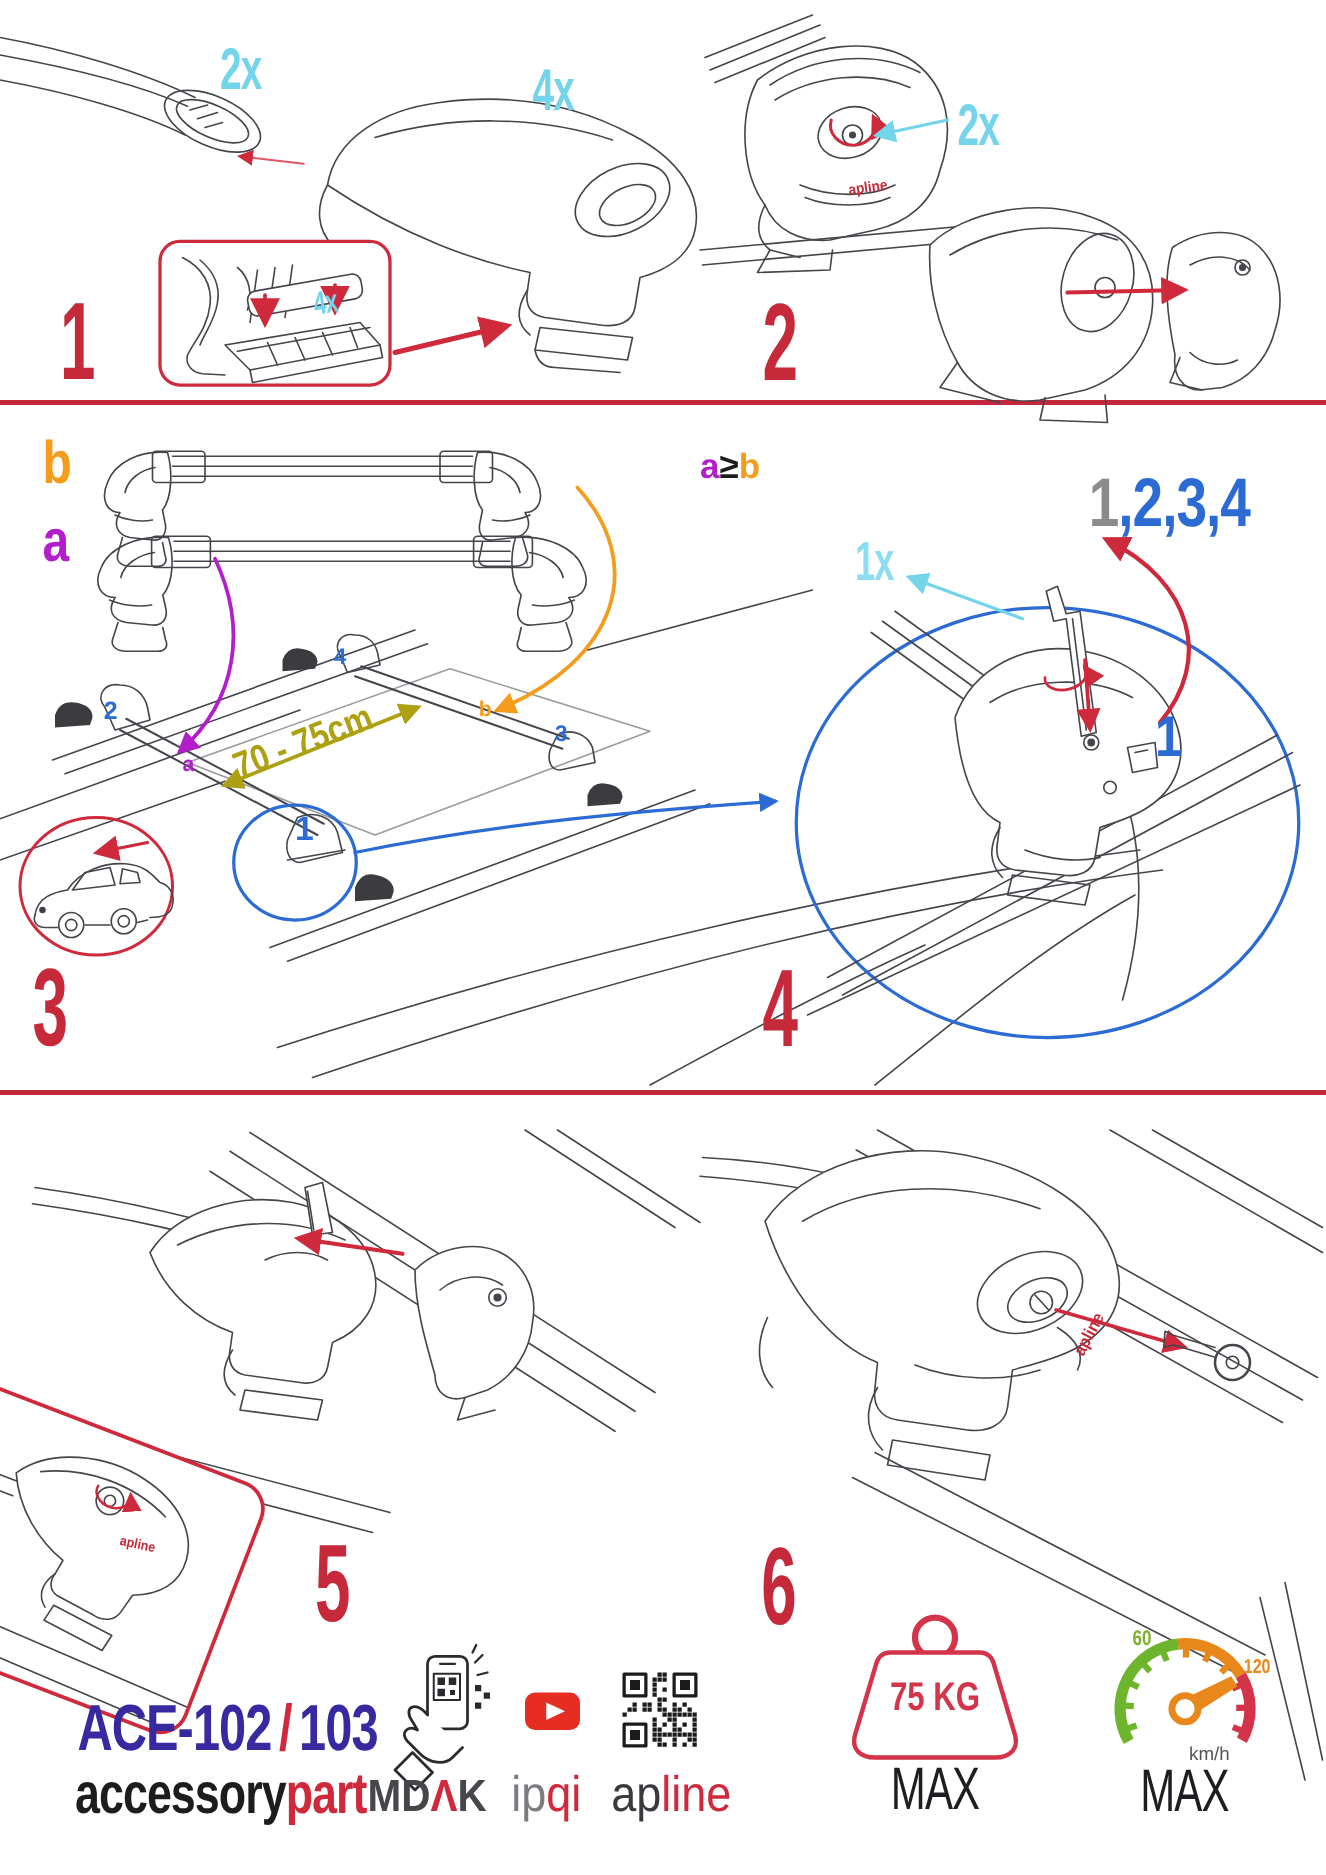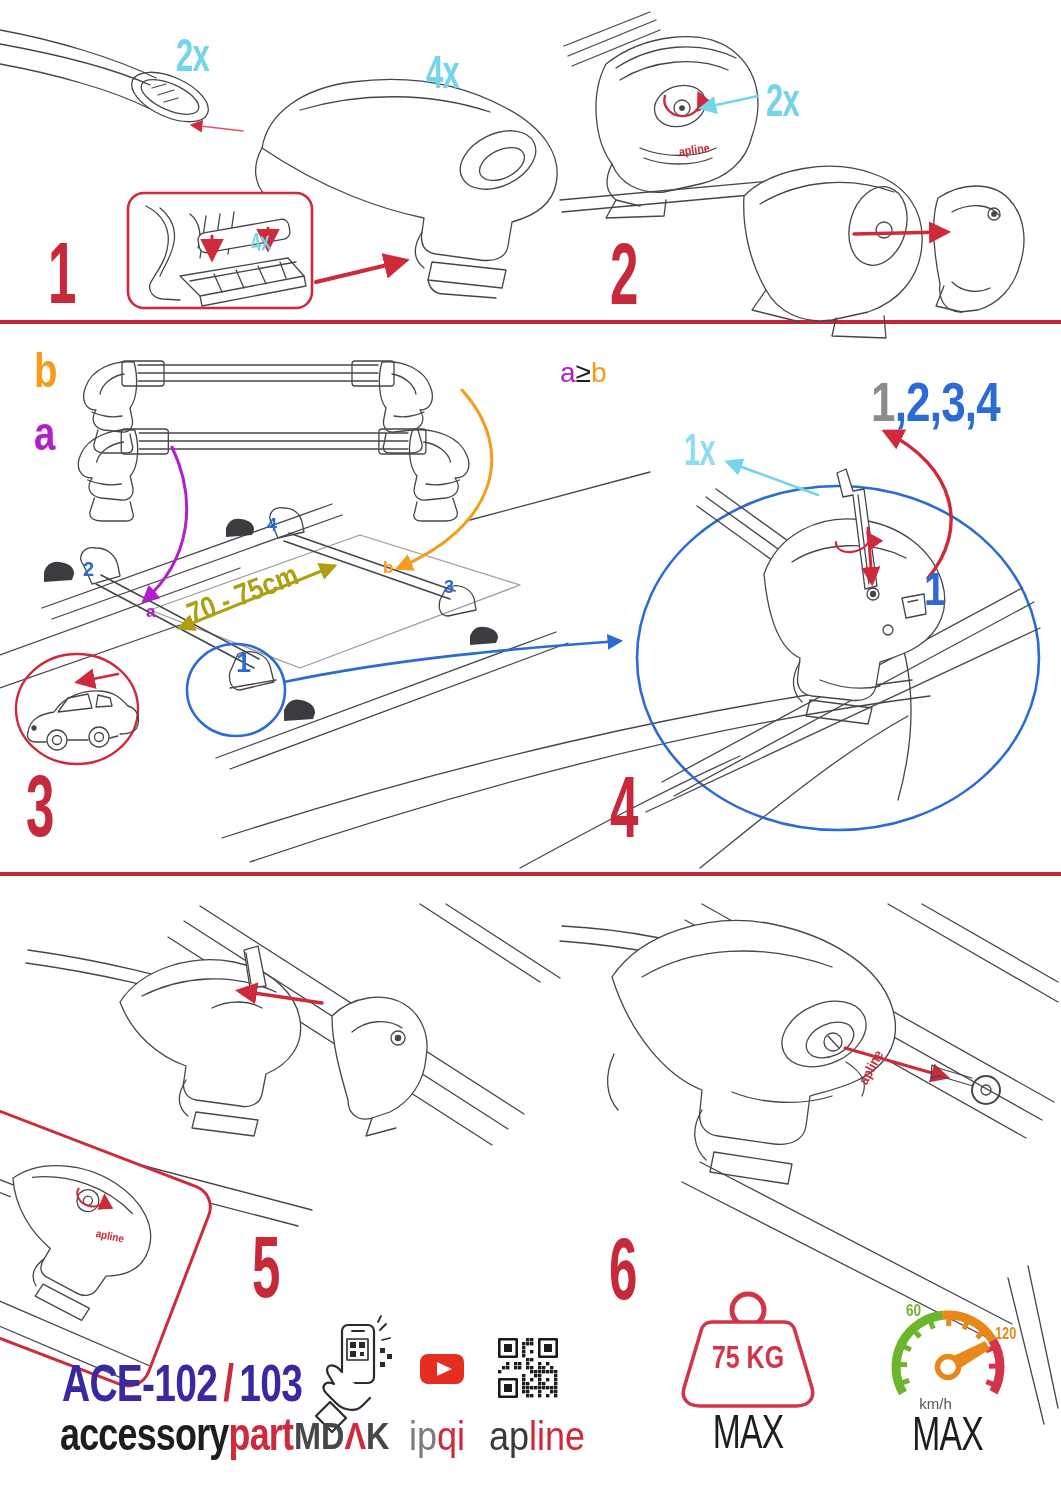--- a/index.html
+++ b/index.html
@@ -389,21 +389,21 @@
 <div class="t" style="left:34px;top:347px;font-size:48px;font-weight:700;color:#f59c1c;transform:scaleX(.8);">b</div>
 <div class="t" style="left:34px;top:410px;font-size:48px;font-weight:700;color:#b21fca;transform:scaleX(.8);">a</div>
 <div class="t" style="left:83px;top:559px;font-size:20px;font-weight:700;color:#2b6bd3;">2</div>
 <div class="t" style="left:267px;top:516px;font-size:18px;font-weight:700;color:#2b6bd3;">4</div>
 <div class="t" style="left:444px;top:578px;font-size:18px;font-weight:700;color:#2b6bd3;">3</div>
 <div class="t" style="left:383px;top:559px;font-size:17px;font-weight:700;color:#f59c1c;">b</div>
 <div class="t" style="left:146px;top:603px;font-size:17px;font-weight:700;color:#b21fca;">a</div>
 <div class="t" style="left:236px;top:650px;font-size:27px;font-weight:700;color:#2b6bd3;">1</div>
 <div class="t" style="left:183px;top:601px;font-size:30px;font-weight:700;color:#ada012;transform:rotate(-21deg) scaleX(.85);">70 - 75cm</div>
 
-<div class="t" style="left:560px;top:359px;font-size:28px;font-weight:400;">
+<div class="t" style="left:560px;top:359px;font-size:28px;font-weight:700;">
   <span style="color:#b21fca;">a</span><span style="color:#1d1d1f;">≥</span><span style="color:#f59c1c;">b</span>
 </div>
 <div class="t" style="left:871px;top:375px;font-size:55px;font-weight:700;transform:scaleX(.8);letter-spacing:-1px;">
   <span style="color:#8b8b8e;">1</span><span style="color:#2b6bd3;">,2,3,4</span>
 </div>
 <div class="t" style="left:924px;top:566px;font-size:46px;font-weight:700;color:#2b6bd3;transform:scaleX(.85);">1</div>
 
 <div class="t" style="left:678px;top:146px;font-size:12px;font-weight:700;color:#c5293a;transform:rotate(-8deg) scaleX(.9);">apline</div>
 <div class="t" style="left:97px;top:1228px;font-size:11px;font-weight:700;color:#c5293a;transform:rotate(12deg) scaleX(.9);">apline</div>
 <div class="t" style="left:856px;top:1080px;font-size:14px;font-weight:700;color:#c5293a;transform:rotate(-62deg) scaleX(.9);">apline</div>
@@ -422,16 +422,16 @@
 </div>
 <div class="t" style="left:489px;top:1416px;font-size:40px;color:#3a3a3e;transform:scaleX(.9);">
   <span>ap</span><span style="color:#d0293c;">line</span>
 </div>
 
 <div class="t ctr" style="left:688px;top:1341px;width:120px;font-size:32px;font-weight:700;color:#d3344a;transform:scaleX(.78);transform-origin:center top;">75 KG</div>
 <div class="t ctr" style="left:688px;top:1408px;width:120px;font-size:48px;color:#1e1e22;transform:scaleX(.7);transform-origin:center top;letter-spacing:-1px;">MAX</div>
 
 <div class="t" style="left:906px;top:1302px;font-size:17px;font-weight:700;color:#7cb02a;transform:scaleX(.8);">60</div>
 <div class="t" style="left:995px;top:1326px;font-size:16px;font-weight:700;color:#e8871a;transform:scaleX(.8);">120</div>
-<div class="t ctr" style="left:878px;top:1396px;width:115px;font-size:15px;color:#55555a;">km/h</div>
+<div class="t ctr" style="left:910px;top:1396px;width:115px;font-size:15px;color:#55555a;">km/h</div>
 <div class="t ctr" style="left:890px;top:1410px;width:115px;font-size:48px;color:#1e1e22;transform:scaleX(.7);transform-origin:center top;letter-spacing:-1px;">MAX</div>
 
 </div>
 
 </body></html>

